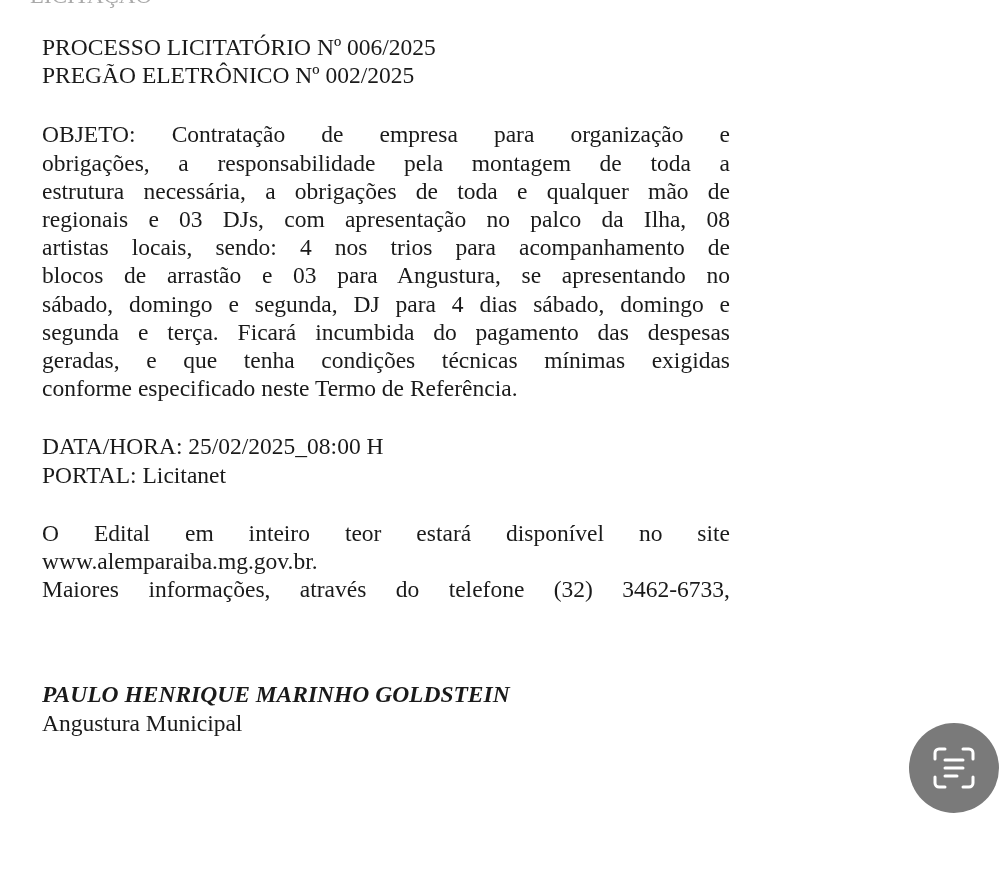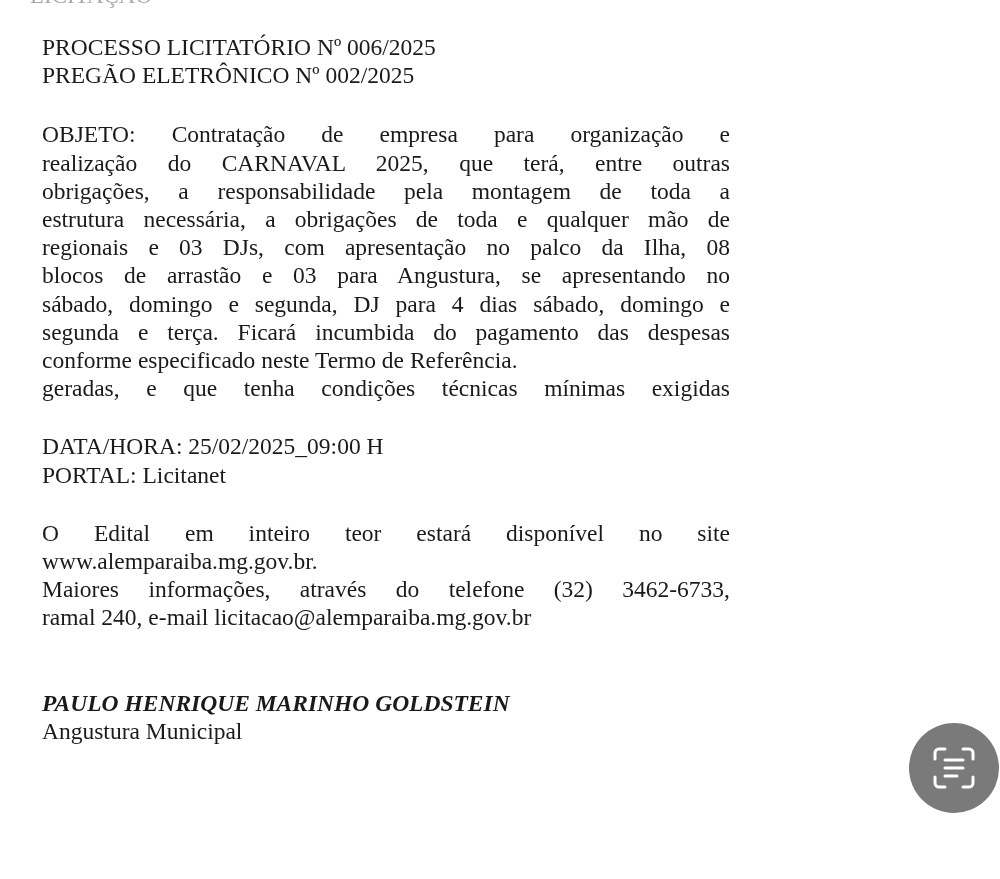--- a/index.html
+++ b/index.html
@@ -44,20 +44,21 @@
     .gap-1 { height: 31px; }
     .gap-2 { height: 30px; }
     .gap-3 { height: 30px; }
     .gap-4 { height: 30px; }
     .gap-5 { height: 27px; }
     .sig-name {
       font-weight: bold;
       font-style: italic;
       display: block;
       white-space: nowrap;
+      margin-top: 20px;
     }
     .fab {
       position: absolute;
       left: 909px;
       top: 723px;
       width: 90px;
       height: 90px;
       border-radius: 50%;
       background: #7a7a7a;
       display: flex;
@@ -76,45 +77,44 @@
 
   <div class="block">
     <span class="line">PROCESSO LICITATÓRIO Nº 006/2025</span>
     <span class="line">PREGÃO ELETRÔNICO Nº 002/2025</span>
   </div>
 
   <div class="gap-1"></div>
 
   <div class="block">
     <span class="jline">OBJETO: Contratação de empresa para organização e</span>
-    <span class="jline">realização do CARNAVAL 2025, que terá, entre outras</span>
     <span class="jline">obrigações, a responsabilidade pela montagem de toda a</span>
     <span class="jline">estrutura necessária, a obrigações de toda e qualquer mão de</span>
     <span class="jline">regionais e 03 DJs, com apresentação no palco da Ilha, 08</span>
+    <span class="jline">artistas locais, sendo: 4 nos trios para acompanhamento de</span>
     <span class="jline">blocos de arrastão e 03 para Angustura, se apresentando no</span>
     <span class="jline">sábado, domingo e segunda, DJ para 4 dias sábado, domingo e</span>
     <span class="jline">segunda e terça. Ficará incumbida do pagamento das despesas</span>
+    <span class="jline">geradas, e que tenha condições técnicas mínimas exigidas</span>
     <span class="jline last">conforme especificado neste Termo de Referência.</span>
-    <span class="jline">geradas, e que tenha condições técnicas mínimas exigidas</span>
   </div>
 
   <div class="gap-2"></div>
 
   <div class="block">
-    <span class="line">DATA/HORA: 25/02/2025_09:00 H</span>
+    <span class="line">DATA/HORA: 25/02/2025_08:00 H</span>
     <span class="line">PORTAL: Licitanet</span>
   </div>
 
   <div class="gap-3"></div>
 
   <div class="block">
     <span class="jline">O Edital em inteiro teor estará disponível no site</span>
     <span class="jline last">www.alemparaiba.mg.gov.br.</span>
     <span class="jline">Maiores informações, através do telefone (32) 3462-6733,</span>
-    <span class="jline last">ramal 240, e-mail licitacao@alemparaiba.mg.gov.br</span>
   </div>
 
   <div class="gap-4"></div>
 
 
   <div class="gap-5"></div>
 
   <div class="block">
     <span class="sig-name">PAULO HENRIQUE MARINHO GOLDSTEIN</span>
     <span class="line">Angustura Municipal</span>

